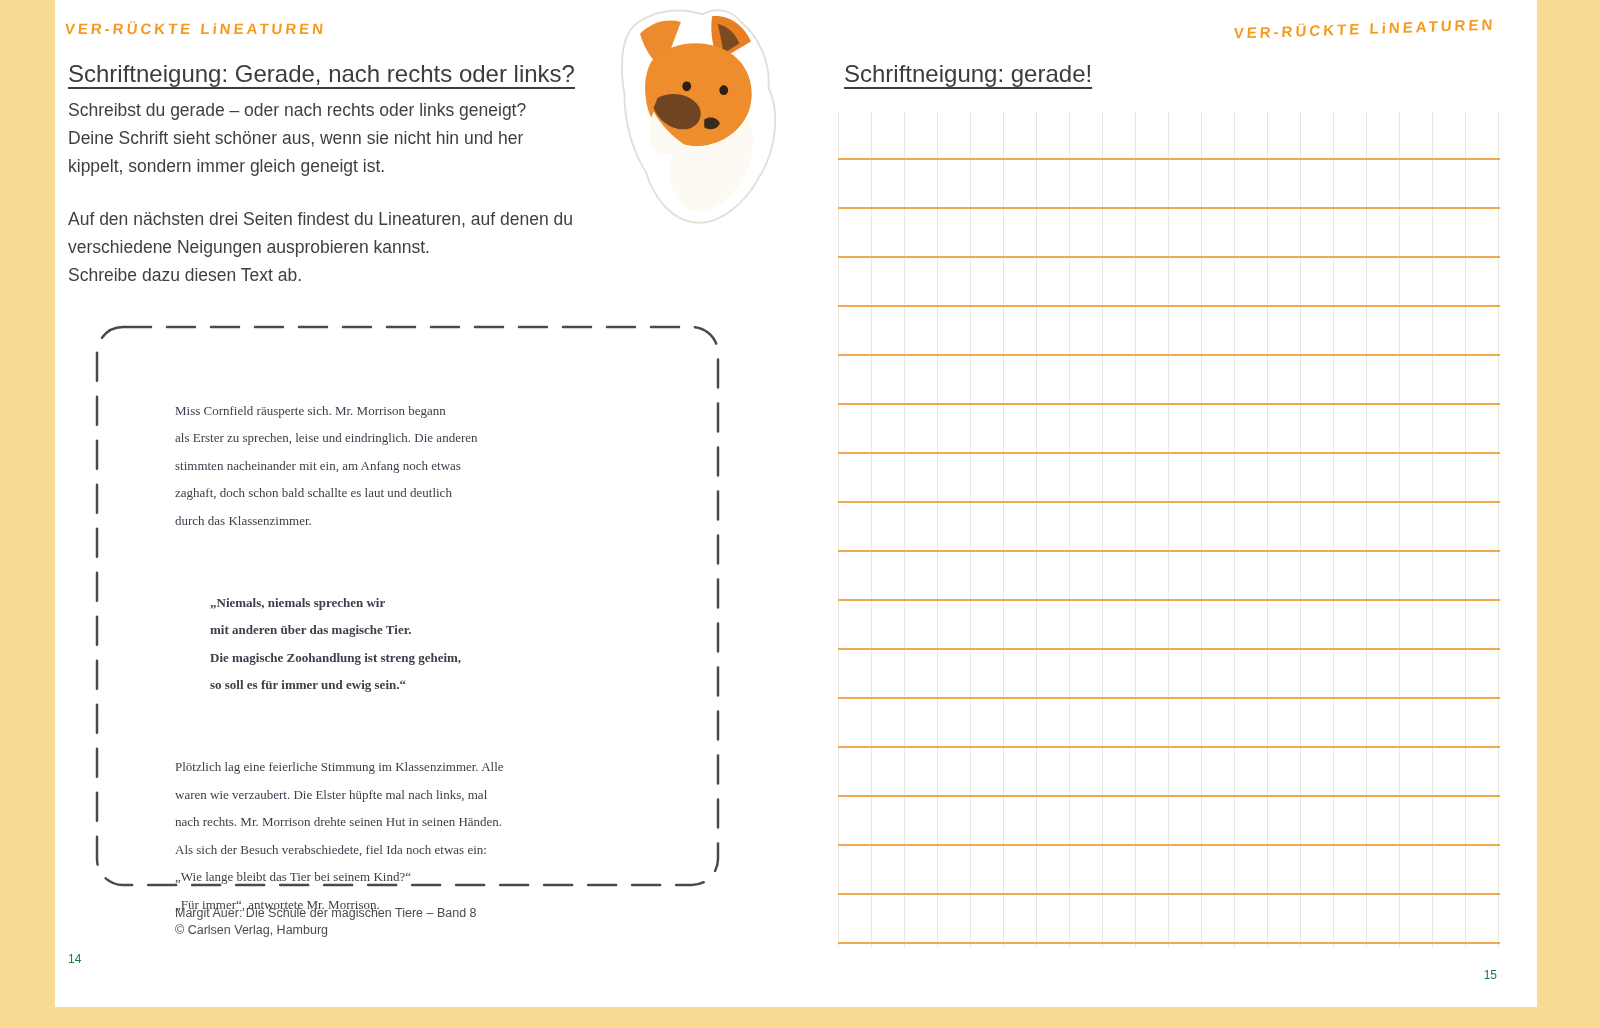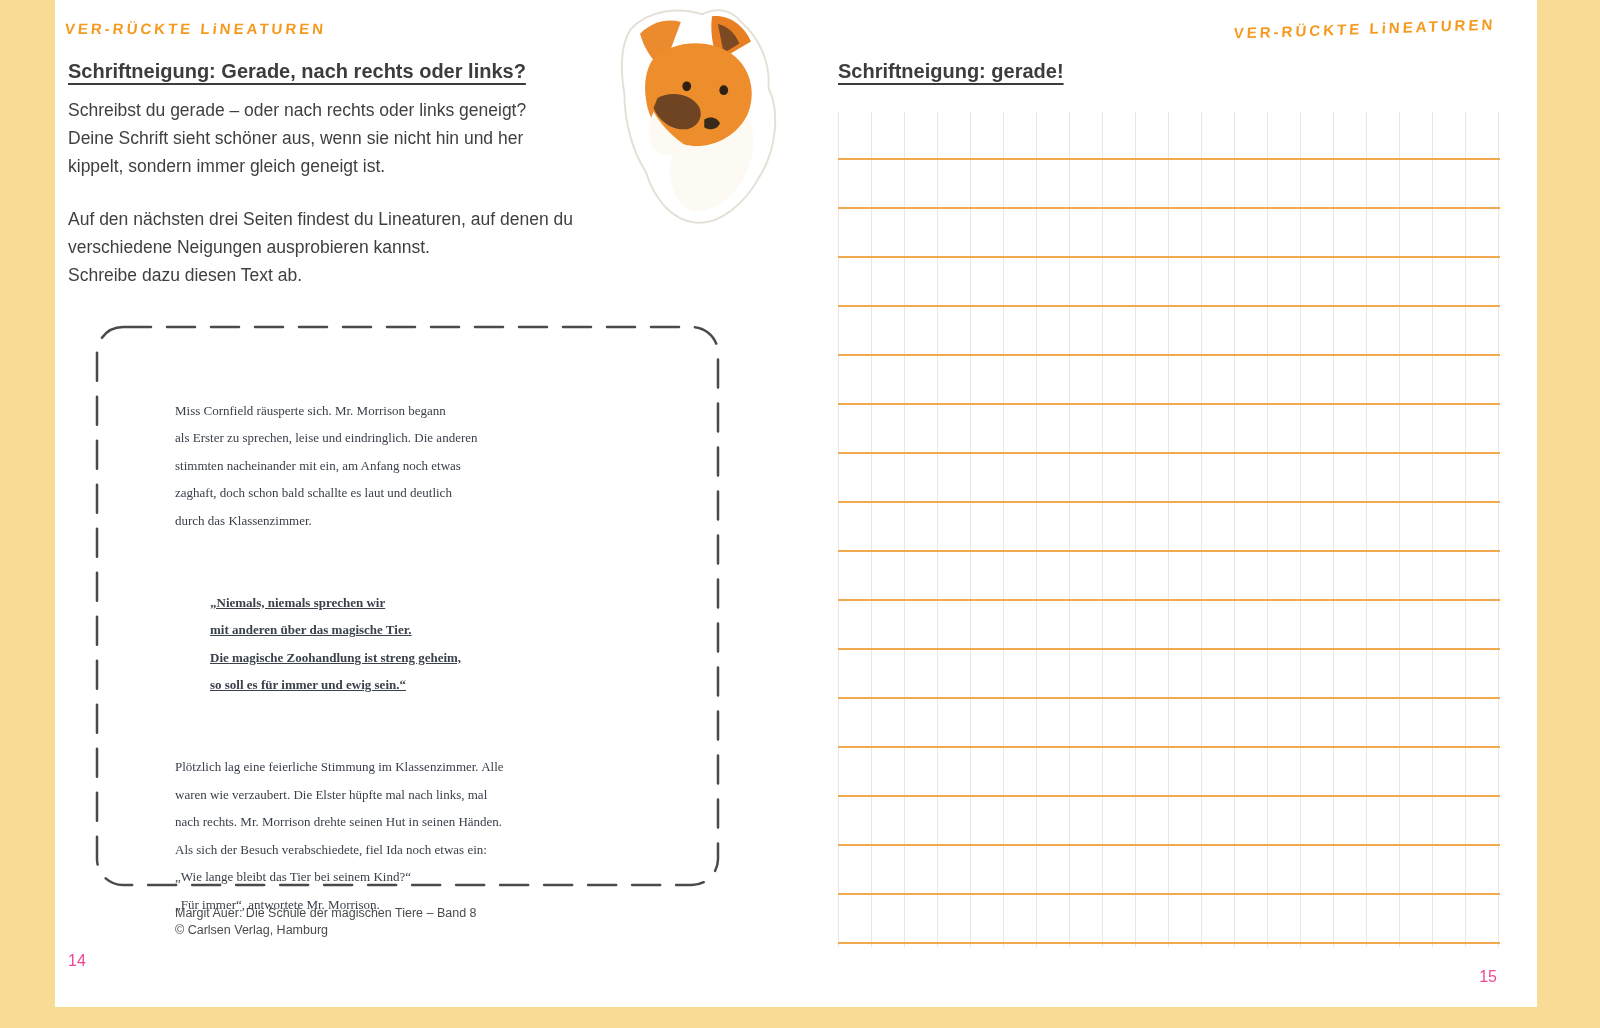--- a/index.html
+++ b/index.html
@@ -25,27 +25,27 @@
     font-weight:bold; font-size:15px; letter-spacing:3px;
     color:#f59a1e;
     transform:skewX(-5deg);
     white-space:nowrap;
   }
   .brand-left  { left:10px; }
   .brand-right { right:42px; transform:skewX(-5deg) rotate(-2deg); }
 
   .page-title {
     position:absolute; left:13px; top:60px;
-    font-size:20px; font-weight:700; color:#3c3c3c;
+    font-size:24px; font-weight:400; color:#3c3c3c;
     text-decoration:underline;
     text-underline-offset:5px;
     text-decoration-thickness:1.5px;
     white-space:nowrap;
   }
-  .page-right .page-title { left:38px; }
+  .page-right .page-title { left:44px; }
 
   .intro {
     position:absolute; left:13px;
     width:560px;
     font-size:17.5px; line-height:28px; color:#3f3f3f;
     white-space:pre-line;
   }
   .intro-1 { top:96px; }
   .intro-2 { top:205px; }
 
@@ -63,32 +63,31 @@
   }
   .excerpt-content {
     position:absolute; left:80px; top:44px; right:55px;
     font-family:"Liberation Serif", serif;
     font-size:13px; line-height:27.5px; color:#3a414b;
     white-space:pre-line;
   }
   .excerpt-verse {
     margin:27px 0 27px 35px;
     font-weight:bold;
-    text-decoration:underline;
   }
 
   .attribution {
     position:absolute; left:120px; top:905px;
     font-size:12.5px; line-height:17px; color:#4a4a4a;
     white-space:pre-line;
   }
 
   .page-number {
     position:absolute; top:952px;
-    font-size:16px; color:#ec4899;
+    font-size:12px; color:#15803d;
   }
   .page-number-left  { left:13px; }
   .page-number-right { right:40px;margin-top:16px; }
 
   .writing-area {
     position:absolute; left:38px; top:112px;
     width:662px; height:835px;
   }
   .h-line {
     position:absolute; left:0; right:0; height:2px;

